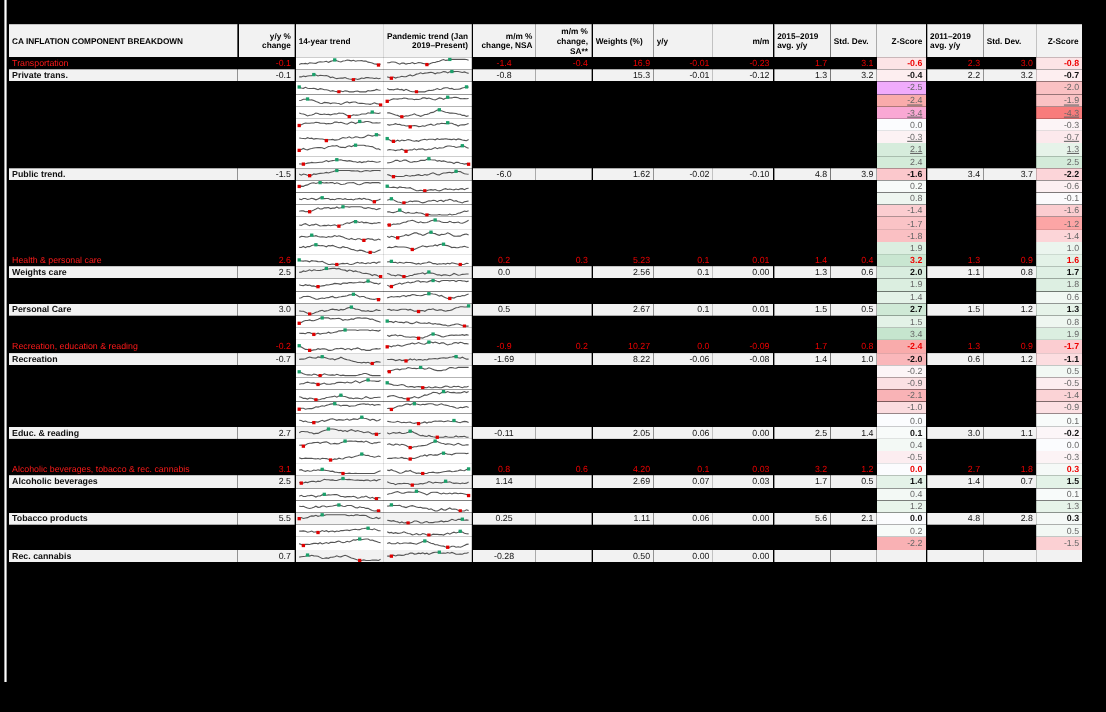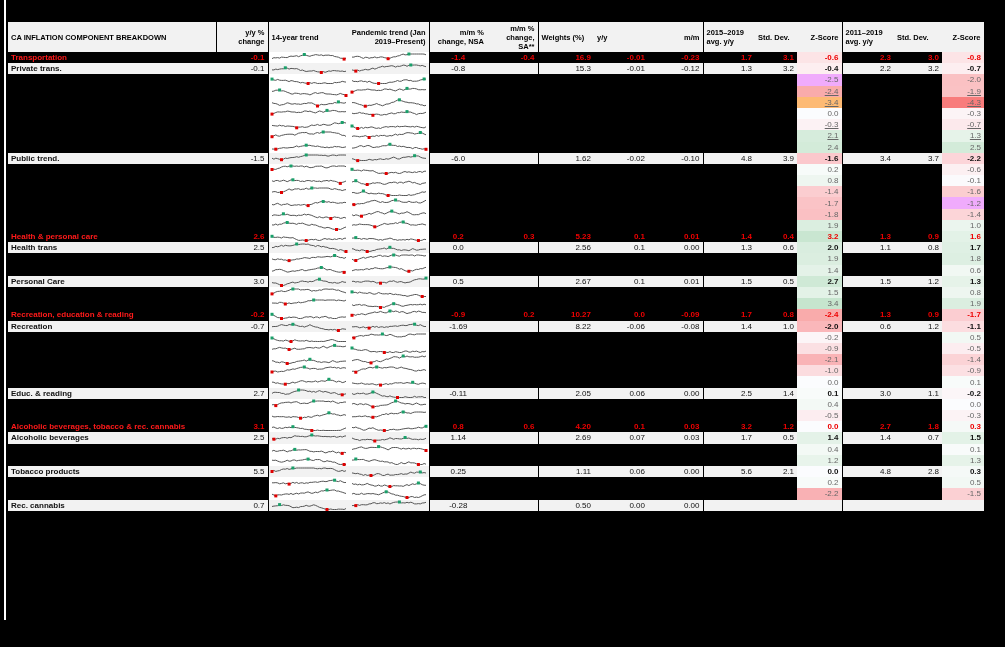--- a/index.html
+++ b/index.html
@@ -4,21 +4,21 @@
 <style>
   html,body{margin:0;padding:0;background:#000;}
   body{width:1005px;height:647px;position:relative;overflow:hidden;font-family:"Liberation Sans",sans-serif;font-size:8px;color:#000;}
   .leftbar{position:absolute;left:4px;top:0;width:2px;height:620px;background:#fff;}
   table{position:absolute;left:8px;top:22px;border-collapse:collapse;table-layout:fixed;}
   td,th{padding:0 3px;height:11.2px;line-height:11px;white-space:nowrap;overflow:hidden;}
   th{background:#f2f2f2;font-weight:bold;font-size:7.5px;line-height:9px;height:30px;text-align:left;vertical-align:middle;border-right:1px solid #000;}
   th.r{text-align:right;}
   .num{text-align:right;}
   .cen{text-align:center;}
-  tr.cat td{background:#000;color:#e00;font-weight:bold;}
+  tr.cat td{background:#000;color:#e00;font-weight:normal;}
   tr.cat td.lbl{color:#ff1a1a;}
   tr.main td{background:#f2f2f2;color:#111;}
   tr.main td.lbl{font-weight:bold;}
   tr.sub td{background:#000;}
   td.spark{background:#fff !important;padding:0;border-left:1px solid #000;}
   tr.main td.spark{background:#f2f2f2 !important;}
   td.z{color:#666;}
   tr.main td.z, tr.cat td.z{font-weight:bold;}
   tr.cat td.z{color:#e00;}
   tr.main td.z{color:#111;}
@@ -179,21 +179,21 @@
           </svg>
         </td>
         <td class="spark br" style="border-left:none">
           <svg width="80" height="11">
             <path d="M3.0 5.6 L4.9 5.6 L6.8 6.1 L8.7 6.8 L10.6 7.5 L12.5 7.9 L14.4 8.8 L16.3 9.2 L18.2 8.9 L20.1 8.2 L22.0 8.4 L23.9 7.8 L25.8 7.3 L27.7 6.5 L29.6 7.5 L31.5 8.0 L33.4 8.8 L35.3 8.0 L37.2 7.1 L39.1 7.0 L40.9 6.5 L42.8 5.4 L44.7 5.2 L46.6 4.1 L48.5 3.1 L50.4 2.8 L52.3 3.7 L54.2 4.3 L56.1 5.0 L58.0 5.2 L59.9 5.8 L61.8 5.7 L63.7 5.9 L65.6 6.2 L67.5 6.9 L69.4 6.9 L71.3 7.9 L73.2 7.9 L75.1 8.8 L77.0 8.3" fill="none" stroke="#555" stroke-width="1"></path>
             <rect x="14.8" y="7.7" width="3" height="3" fill="#e00000"></rect>
             <rect x="48.9" y="1.3" width="3" height="3" fill="#1aa06a"></rect>
           </svg>
         </td>
         <td colspan="7"></td>
-        <td class="num z br u" style="background:#fdba74">-3.4</td>
+        <td class="num z br u" style="background:#f9a8d4">-3.4</td>
         <td colspan="2"></td>
         <td class="num z u" style="background:#f87c7c">-4.3</td>
       </tr>
       <tr class="sub">
         <td colspan="2"></td>
         <td class="spark">
           <svg width="80" height="11">
             <path d="M3.0 6.1 L4.9 5.4 L6.8 4.5 L8.7 3.9 L10.6 4.0 L12.5 4.1 L14.4 3.8 L16.3 3.8 L18.2 3.1 L20.1 3.3 L22.0 3.9 L23.9 4.0 L25.8 4.0 L27.7 4.6 L29.6 4.3 L31.5 4.5 L33.4 4.0 L35.3 3.0 L37.2 3.0 L39.1 3.6 L40.9 3.1 L42.8 3.8 L44.7 4.5 L46.6 4.9 L48.5 3.9 L50.4 3.0 L52.3 3.4 L54.2 4.3 L56.1 3.4 L58.0 2.4 L59.9 3.1 L61.8 3.0 L63.7 2.4 L65.6 2.5 L67.5 2.9 L69.4 3.7 L71.3 3.8 L73.2 3.6 L75.1 3.8 L77.0 3.6" fill="none" stroke="#555" stroke-width="1"></path>
             <rect x="1.5" y="4.6" width="3" height="3" fill="#e00000"></rect>
             <rect x="56.5" y="0.9" width="3" height="3" fill="#1aa06a"></rect>
@@ -378,21 +378,21 @@
         <td class="spark br" style="border-left:none">
           <svg width="80" height="11">
             <path d="M3.0 6.2 L4.9 6.6 L6.8 6.5 L8.7 5.7 L10.6 5.9 L12.5 5.5 L14.4 5.6 L16.3 4.8 L18.2 4.0 L20.1 3.9 L22.0 2.9 L23.9 2.7 L25.8 2.3 L27.7 3.0 L29.6 3.8 L31.5 4.5 L33.4 3.6 L35.3 4.4 L37.2 4.5 L39.1 4.3 L40.9 3.6 L42.8 2.6 L44.7 2.3 L46.6 2.0 L48.5 2.9 L50.4 2.9 L52.3 3.8 L54.2 4.3 L56.1 4.3 L58.0 4.3 L59.9 3.2 L61.8 4.1 L63.7 4.4 L65.6 4.3 L67.5 3.8 L69.4 4.8 L71.3 5.0 L73.2 4.3 L75.1 3.3 L77.0 2.2" fill="none" stroke="#555" stroke-width="1"></path>
             <rect x="3.4" y="5.1" width="3" height="3" fill="#e00000"></rect>
             <rect x="45.1" y="0.5" width="3" height="3" fill="#1aa06a"></rect>
           </svg>
         </td>
         <td colspan="7"></td>
         <td class="num z br" style="background:#fac3c6">-1.7</td>
         <td colspan="2"></td>
-        <td class="num z" style="background:#f0abfc">-1.2</td>
+        <td class="num z" style="background:#fca5a5">-1.2</td>
       </tr>
       <tr class="sub">
         <td colspan="2"></td>
         <td class="spark">
           <svg width="80" height="11">
             <path d="M3.0 6.8 L4.9 5.9 L6.8 6.0 L8.7 6.3 L10.6 6.4 L12.5 5.7 L14.4 4.8 L16.3 5.7 L18.2 5.2 L20.1 6.0 L22.0 6.5 L23.9 6.3 L25.8 6.4 L27.7 6.9 L29.6 6.1 L31.5 6.4 L33.4 6.1 L35.3 5.1 L37.2 6.0 L39.1 5.3 L40.9 5.9 L42.8 6.4 L44.7 7.3 L46.6 8.1 L48.5 8.7 L50.4 7.7 L52.3 8.5 L54.2 8.9 L56.1 8.1 L58.0 8.0 L59.9 8.9 L61.8 9.5 L63.7 8.6 L65.6 7.9 L67.5 8.4 L69.4 8.4 L71.3 9.4 L73.2 9.1 L75.1 8.3 L77.0 9.1" fill="none" stroke="#555" stroke-width="1"></path>
             <rect x="60.3" y="8.0" width="3" height="3" fill="#e00000"></rect>
             <rect x="12.9" y="3.3" width="3" height="3" fill="#1aa06a"></rect>
           </svg>
         </td>
@@ -452,21 +452,21 @@
         <td class="num">0.1</td>
         <td class="num br">0.01</td>
         <td class="num">1.4</td>
         <td class="num">0.4</td>
         <td class="num z br" style="background:#c9e6d1">3.2</td>
         <td class="num">1.3</td>
         <td class="num">0.9</td>
         <td class="num z" style="background:#e3f2e7">1.6</td>
       </tr>
       <tr class="main">
-        <td class="lbl">Health trans</td>
+        <td class="lbl">Weights care</td>
         <td class="num br">2.5</td>
         <td class="spark">
           <svg width="80" height="11">
             <path d="M3.0 5.6 L4.9 5.4 L6.8 4.3 L8.7 4.8 L10.6 4.2 L12.5 3.3 L14.4 4.3 L16.3 3.3 L18.2 3.7 L20.1 3.9 L22.0 3.8 L23.9 3.4 L25.8 2.8 L27.7 2.0 L29.6 2.5 L31.5 2.2 L33.4 2.0 L35.3 2.0 L37.2 2.4 L39.1 2.0 L40.9 3.0 L42.8 3.4 L44.7 3.6 L46.6 4.6 L48.5 3.5 L50.4 3.9 L52.3 4.9 L54.2 4.3 L56.1 5.1 L58.0 5.2 L59.9 6.2 L61.8 6.6 L63.7 6.4 L65.6 6.8 L67.5 7.4 L69.4 8.5 L71.3 7.6 L73.2 8.1 L75.1 9.1 L77.0 9.5" fill="none" stroke="#555" stroke-width="1"></path>
             <rect x="75.5" y="8.0" width="3" height="3" fill="#e00000"></rect>
             <rect x="26.2" y="0.5" width="3" height="3" fill="#1aa06a"></rect>
           </svg>
         </td>
         <td class="spark br" style="border-left:none">
           <svg width="80" height="11">

